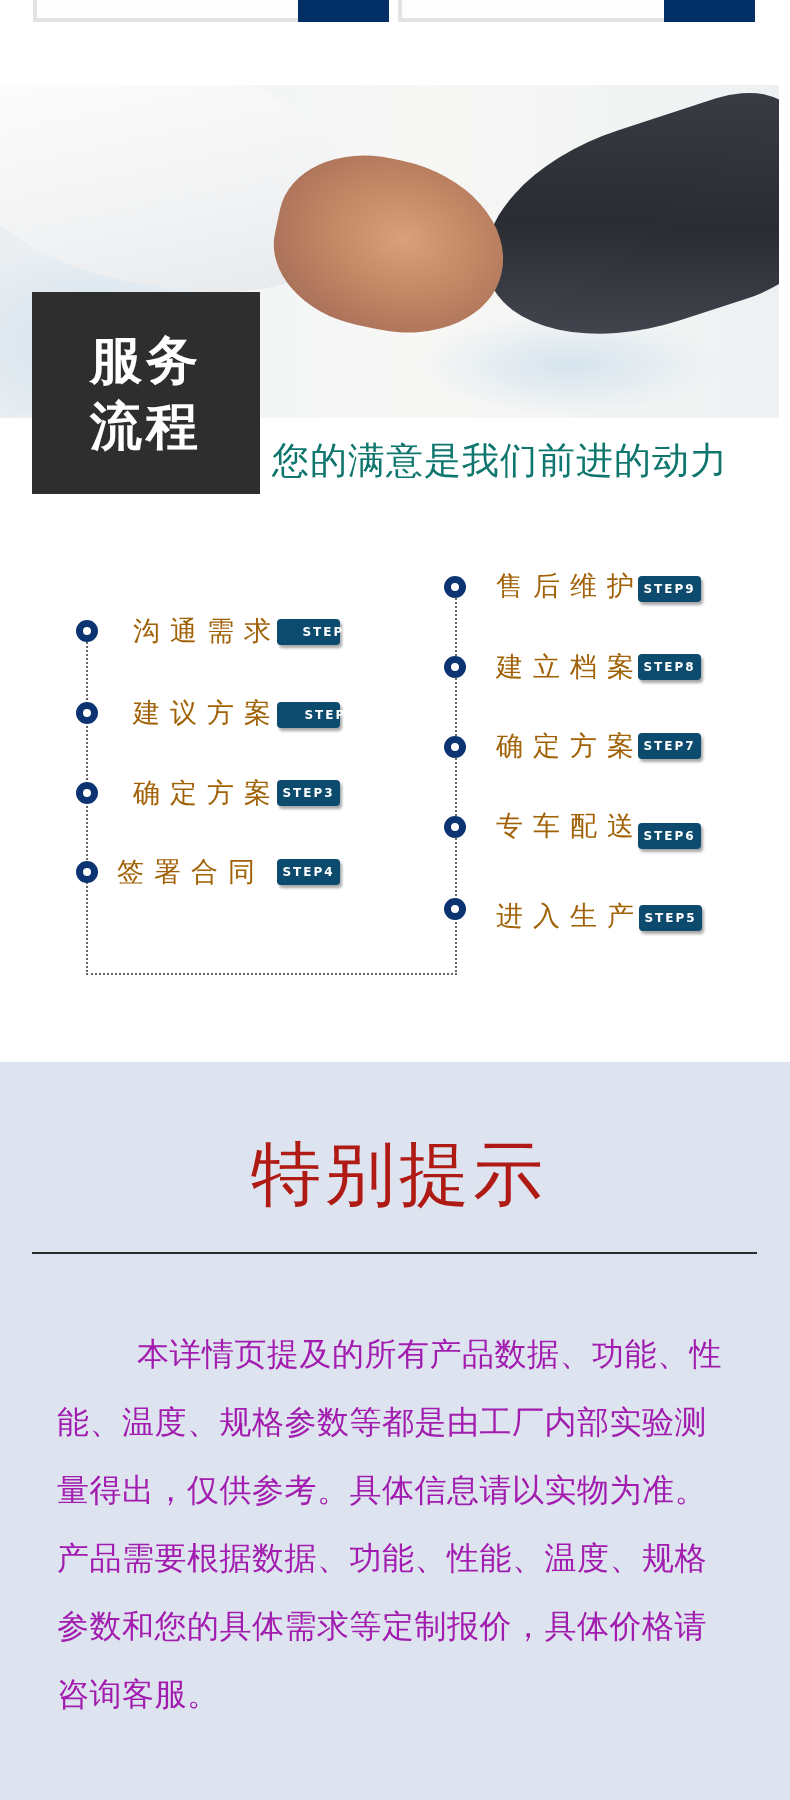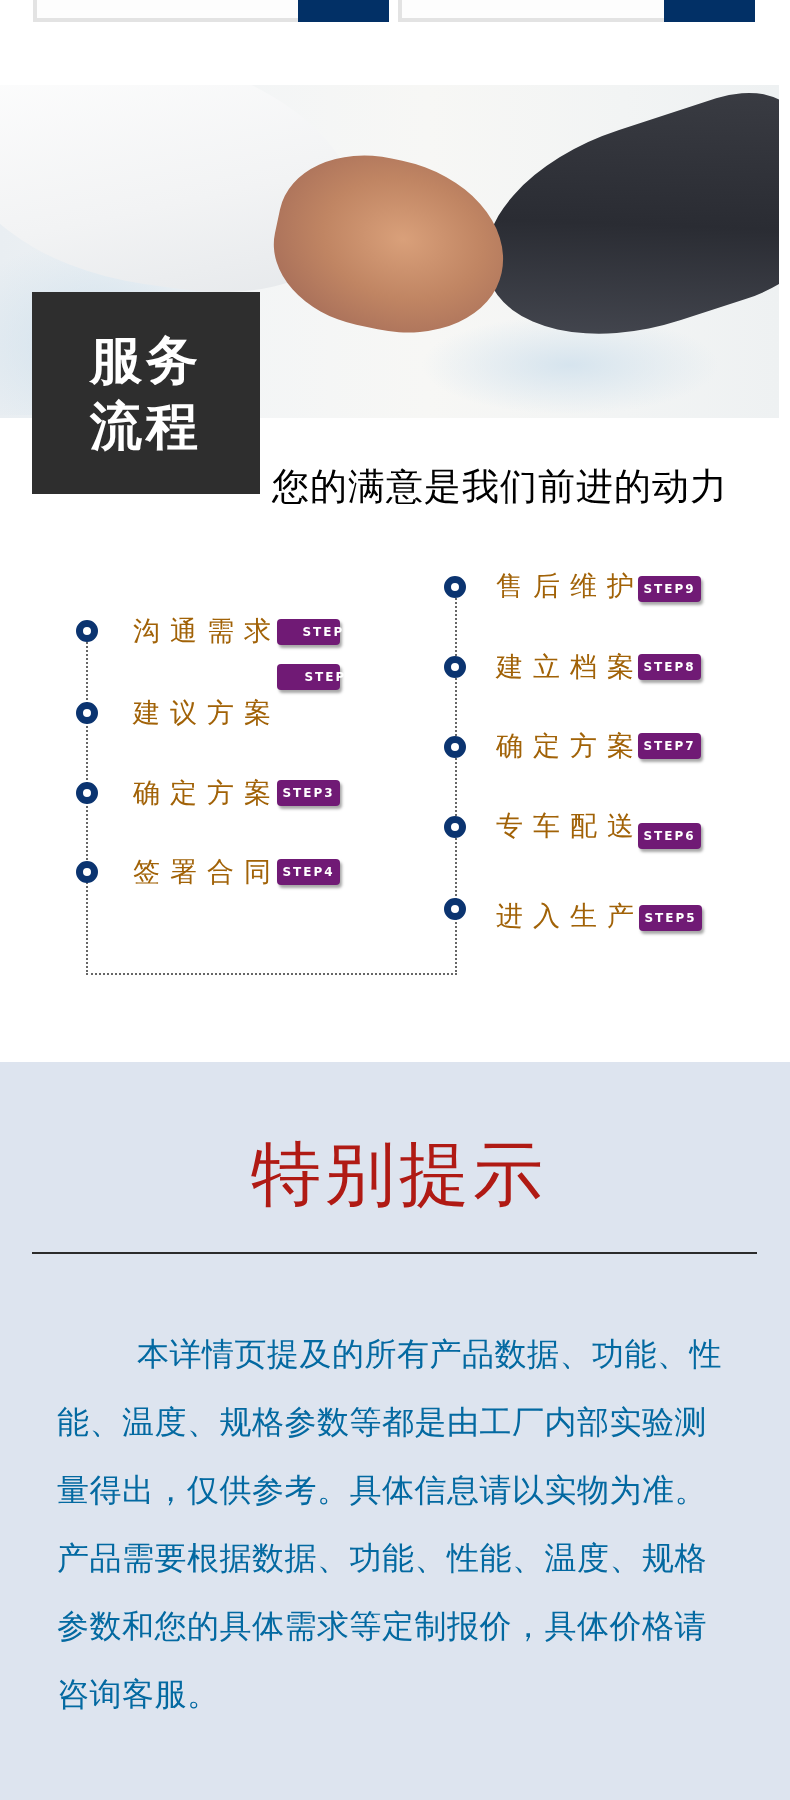--- a/index.html
+++ b/index.html
@@ -23,36 +23,36 @@
     background: linear-gradient(200deg,#3b3d44 0%, #2a2c33 50%, #4b4e57 100%); transform: rotate(-18deg); }
   .photo .hands { position:absolute; left:275px; top:75px; width:230px; height:170px; border-radius: 45% 55% 50% 45%;
     background: radial-gradient(ellipse at 55% 45%, #d9a07a 0%, #c08563 45%, #a9705a 80%, #9a6450 100%); transform: rotate(12deg); }
 
   
   .svc-box { position: absolute; left: 32px; top: 292px; width: 228px; height: 202px; background: #2e2e2e;
     display: flex; flex-direction: column; align-items: center; justify-content: center; }
   .svc-box span { color: #fff; font-size: 52px; font-weight: bold; line-height: 66px; letter-spacing: 4px;
     font-family: "DejaVu Sans", sans-serif; }
 
-  .subtitle { position: absolute; left: 272px; top: 462px; font-size: 37px; color: #000000; letter-spacing: 1px; white-space: nowrap; }
+  .subtitle { position: absolute; left: 272px; top: 436px; font-size: 37px; color: #0f766e; letter-spacing: 1px; white-space: nowrap; }
 
   
   .vline { position: absolute; border-left: 2px dotted #666; width: 0; }
   .hline { position: absolute; border-top: 2px dotted #666; height: 0; }
   .dot { position: absolute; width: 22px; height: 22px; border-radius: 50%; background: #fff; border: 7px solid #0b3470; margin-left: -11px; margin-top: -11px; }
   .step-label { position: absolute; font-size: 27px; color: #a16207; letter-spacing: 10px; white-space: nowrap; line-height: 30px; }
-  .badge { position: absolute; width: 63px; height: 26px; background: #701a75; border-radius: 4px;
+  .badge { position: absolute; width: 63px; height: 26px; background: #0c4a6e; border-radius: 4px;
     box-shadow: 2px 3px 3px rgba(0,0,0,0.35); color: #fff; font-size: 12px; font-weight: bold; letter-spacing: 2px;
     display: flex; align-items: center; justify-content: center; font-family: "DejaVu Sans", sans-serif; }
 
   
   .notice { position: absolute; left: 0; top: 1062px; width: 790px; height: 738px; background: #dde4ef; }
   .notice-title { position: absolute; left: 0; width: 790px; top: 72px; text-align: center; font-size: 70px; color: #b01a14; letter-spacing: 4px; line-height: 80px; padding-left: 8px; }
   .notice-line { position: absolute; left: 32px; width: 725px; top: 190px; height: 2px; background: #2b2b2b; }
-  .notice-text { position: absolute; left: 57px; top: 258px; width: 680px; font-size: 32px; line-height: 68px; color: #0369a1; text-indent: 80px; letter-spacing: 0.5px; }
+  .notice-text { position: absolute; left: 57px; top: 258px; width: 680px; font-size: 32px; line-height: 68px; color: #a21caf; text-indent: 80px; letter-spacing: 0.5px; }
 </style>
 </head>
 <body>
 
 <div class="top-card" id="card-a">
   <div class="navy"></div>
 </div>
 <div class="top-card" id="card-b">
   <div class="navy"></div>
 </div>
@@ -78,30 +78,30 @@
   <div class="hline" style="left:86px; top:973px; width:371px;"></div>
 
   <div>
     <div class="dot" style="left:87px; top:631px;"></div>
     <div class="step-label" style="left:133px; top:616px;">沟通需求</div>
     <div class="badge" style="left:277px; top:619px;padding-left:40px;">STEP1</div>
   </div>
   <div>
     <div class="dot" style="left:87px; top:713px;"></div>
     <div class="step-label" style="left:133px; top:698px;">建议方案</div>
-    <div class="badge" style="left:277px; top:664px;padding-left:44px;">STEP2</div>
+    <div class="badge" style="left:277px; top:702px;padding-left:44px;">STEP2</div>
   </div>
   <div>
     <div class="dot" style="left:87px; top:793px;"></div>
     <div class="step-label" style="left:133px; top:778px;">确定方案</div>
     <div class="badge" style="left:277px; top:780px;">STEP3</div>
   </div>
   <div>
     <div class="dot" style="left:87px; top:872px;"></div>
-    <div class="step-label" style="left:133px; top:857px;">签署合同</div>
+    <div class="step-label" style="left:117px; top:857px;">签署合同</div>
     <div class="badge" style="left:277px; top:859px;">STEP4</div>
   </div>
 
   <div>
     <div class="dot" style="left:455px; top:587px;"></div>
     <div class="step-label" style="left:496px; top:571px;">售后维护</div>
     <div class="badge" style="left:638px; top:576px;">STEP9</div>
   </div>
   <div>
     <div class="dot" style="left:455px; top:667px;"></div>

